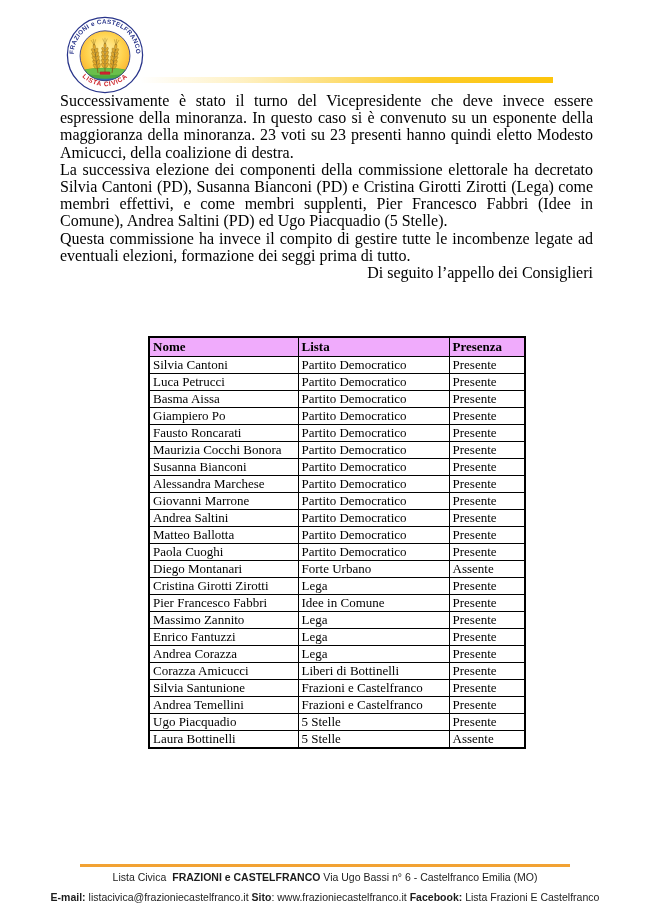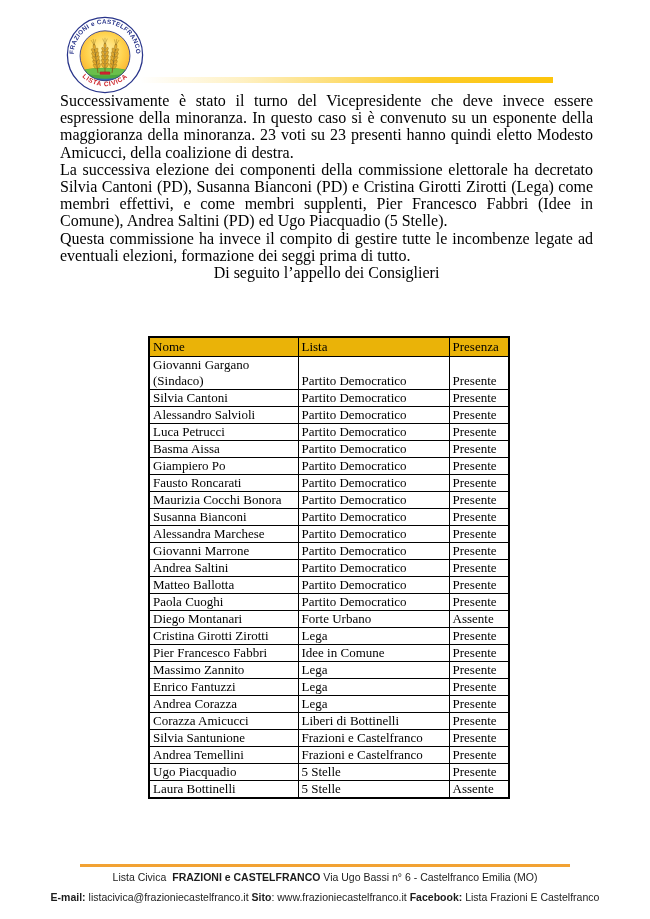--- a/index.html
+++ b/index.html
@@ -24,48 +24,48 @@
     width:413px; height:6px;
     background:linear-gradient(to right, rgba(253,197,11,0) 0%, rgba(253,197,11,.25) 25%, #fccb2a 70%, #fdc50b 100%);
   }
 
   
   .content {
     position:absolute; left:60px; top:92px; width:533px;
     font-size:16px; line-height:17.2px; text-align:justify;
   }
   .content p { margin:0; }
-  .appello { margin-top:18px; text-align:center; }
+  .appello { margin-top:18px; text-align:right; }
 
   
   .roster-wrap { position:absolute; left:148px; top:336px; }
   table.roster {
     border-collapse:collapse;
     border:2px solid #000;
     font-family:"Liberation Serif", serif;
     font-size:13px;
     width:360px;
     table-layout:fixed;
   }
   table.roster th, table.roster td {
     border:1px solid #000;
     padding:0 3px;
     line-height:16px;
     vertical-align:bottom;
     text-align:left;
     overflow:hidden;
   }
   table.roster th {
-    background:#eab308;
-    font-weight:normal;
+    background:#f0abfc;
+    font-weight:bold;
     line-height:18px;
   }
   .col-nome  { width:149px; white-space:pre-line; }
   .col-lista { width:151px; }
-  .col-pres  { width:60px;  }
+  .col-pres  { width:76px;  }
 
   
   .footer-rule {
     position:absolute; left:80px; top:864px;
     width:490px; height:3px;
     background:#f2a233;
   }
   .footer-line1, .footer-line2 {
     position:absolute; left:0; width:650px;
     text-align:center;
@@ -156,33 +156,22 @@
   <div class="roster-wrap">
     <table class="roster">
       <thead>
         <tr>
           <th class="col-nome">Nome</th>
           <th class="col-lista">Lista</th>
           <th class="col-pres">Presenza</th>
         </tr>
       </thead>
       <tbody>
-        <tr>
-          <td class="col-nome">Giovanni Gargano
-(Sindaco)</td>
-          <td class="col-lista">Partito Democratico</td>
-          <td class="col-pres">Presente</td>
-        </tr>
       <tr>
           <td class="col-nome">Silvia Cantoni</td>
-          <td class="col-lista">Partito Democratico</td>
-          <td class="col-pres">Presente</td>
-        </tr>
-          <tr>
-          <td class="col-nome">Alessandro Salvioli</td>
           <td class="col-lista">Partito Democratico</td>
           <td class="col-pres">Presente</td>
         </tr>
           <tr>
           <td class="col-nome">Luca Petrucci</td>
           <td class="col-lista">Partito Democratico</td>
           <td class="col-pres">Presente</td>
         </tr>
           <tr>
           <td class="col-nome">Basma Aissa</td>

